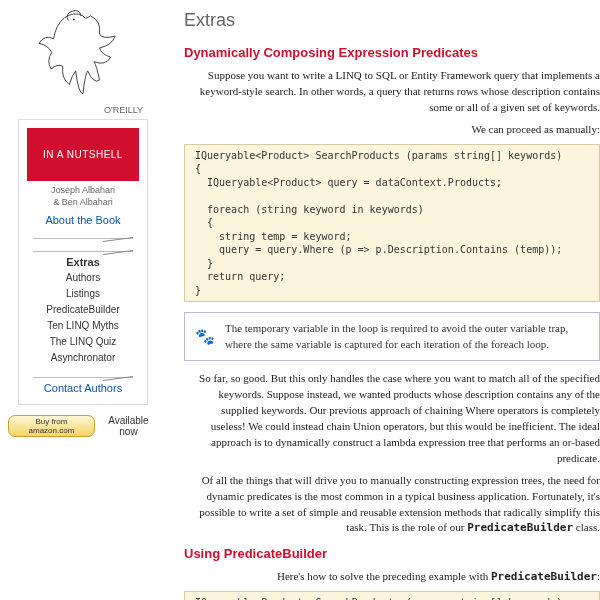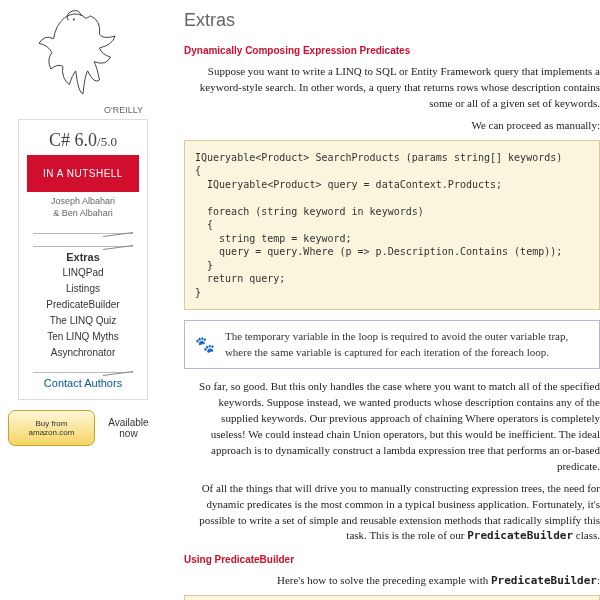--- a/index.html
+++ b/index.html
@@ -45,21 +45,21 @@
     font-size: 16px;
     color: #444;
     margin: 2px 0 4px;
   }
   .book-title .big { font-size: 18px; }
   .book-title .small { font-size: 13px; }
   .nutshell {
     background: #d10e2e;
     color: #fff;
     font-size: 10px;
-    padding: 13px 0;
+    padding: 21px 0;
     margin: 0 4px;
     letter-spacing: 0.5px;
     font-family: Arial, sans-serif;
   }
   .authors {
     font-size: 9px;
     color: #666;
     margin: 4px 0 6px;
     line-height: 1.3;
   }
@@ -97,48 +97,48 @@
     justify-content: center;
     gap: 4px;
     margin-top: 10px;
     font-size: 10px;
   }
   .buy-btn {
     background: linear-gradient(#fff6d8,#f3d562);
     border: 1px solid #c9a227;
     border-radius: 7px;
     font-size: 8px;
-    padding: 8px 4px;
+    padding: 1px 4px;
     color: #333;
     cursor: pointer;
   }
   .main {
     flex: 1;
     padding: 10px 0 10px 18px;
     overflow: hidden;
   }
   h1 {
     font-family: Verdana, sans-serif;
     font-size: 18px;
     color: #666;
     font-weight: normal;
     margin: 0 0 14px;
   }
   h2 {
     font-family: Verdana, sans-serif;
     color: #d10e2e;
-    font-size: 10px;
+    font-size: 13px;
     font-weight: bold;
     margin: 10px 0 8px;
   }
   p { margin: 6px 0; line-height: 1.45; color: #222; text-align: right;}
   .code {
     background: #fbf5dd;
     border: 1px solid #d9caa0;
-    padding: 10px 10px;
+    padding: 4px 10px;
     font-family: Consolas, monospace;
     font-size: 10px;
     white-space: pre;
     color: #333;
     margin: 6px 0;
     line-height: 1.35;
   }
   .note {
     border: 1px solid #b8b8d8;
     padding: 8px 10px;
@@ -158,38 +158,36 @@
 <div class="sidebar">
   <div class="bird">
     <svg viewBox="0 0 120 100">
       <path d="M60 10 Q50 5 40 12 Q30 20 28 35 Q18 30 12 40 Q22 42 26 50 Q20 58 25 68 Q32 62 38 65 Q36 78 45 85 Q48 75 52 70 Q55 95 60 95 Q62 75 65 70 Q72 85 78 80 Q75 65 72 60 Q85 65 90 55 Q80 52 78 45 Q92 42 95 32 Q82 36 78 30 Q80 15 68 10 Q62 15 60 10 Z" fill="none" stroke="#333" stroke-width="1"></path>
       <path d="M44 15 Q40 8 48 5 Q56 2 58 10" fill="none" stroke="#333" stroke-width="1"></path>
       <circle cx="50" cy="14" r="1" fill="#333"></circle>
     </svg>
   </div>
   <div class="oreilly">O'REILLY</div>
   <div class="book-cover">
-    <div class="book-title">
-      <span class="big">C# 6.0</span><span class="small">/</span><span class="small">5.0</span>
-    </div>
     <div class="nutshell">IN A NUTSHELL</div>
     <div class="authors">
       <div>Joseph Albahari</div>
       <div>&amp; Ben Albahari</div>
     </div>
     <div class="nav-group">
+      <a class="nav-link">About the Book</a>
       <div class="nav-sep"></div>
       <div class="nav-sep"></div>
       <div class="nav-current">Extras</div>
       <div class="sub-links">
-        <div class="nav-sub">LINQPad</div>
+        <div class="nav-sub">Authors</div>
         <div>Listings</div>
         <div>PredicateBuilder</div>
+        <div>Ten LINQ Myths</div>
         <div>The LINQ Quiz</div>
-        <div>Ten LINQ Myths</div>
         <div>Asynchronator</div>
       </div>
       <div class="nav-sep"></div>
       <a class="nav-link">Contact Authors</a>
     </div>
   </div>
   <div class="buy-row">
     <span class="buy-btn">Buy from amazon.com</span>
     <span>Available now</span>
   </div>

